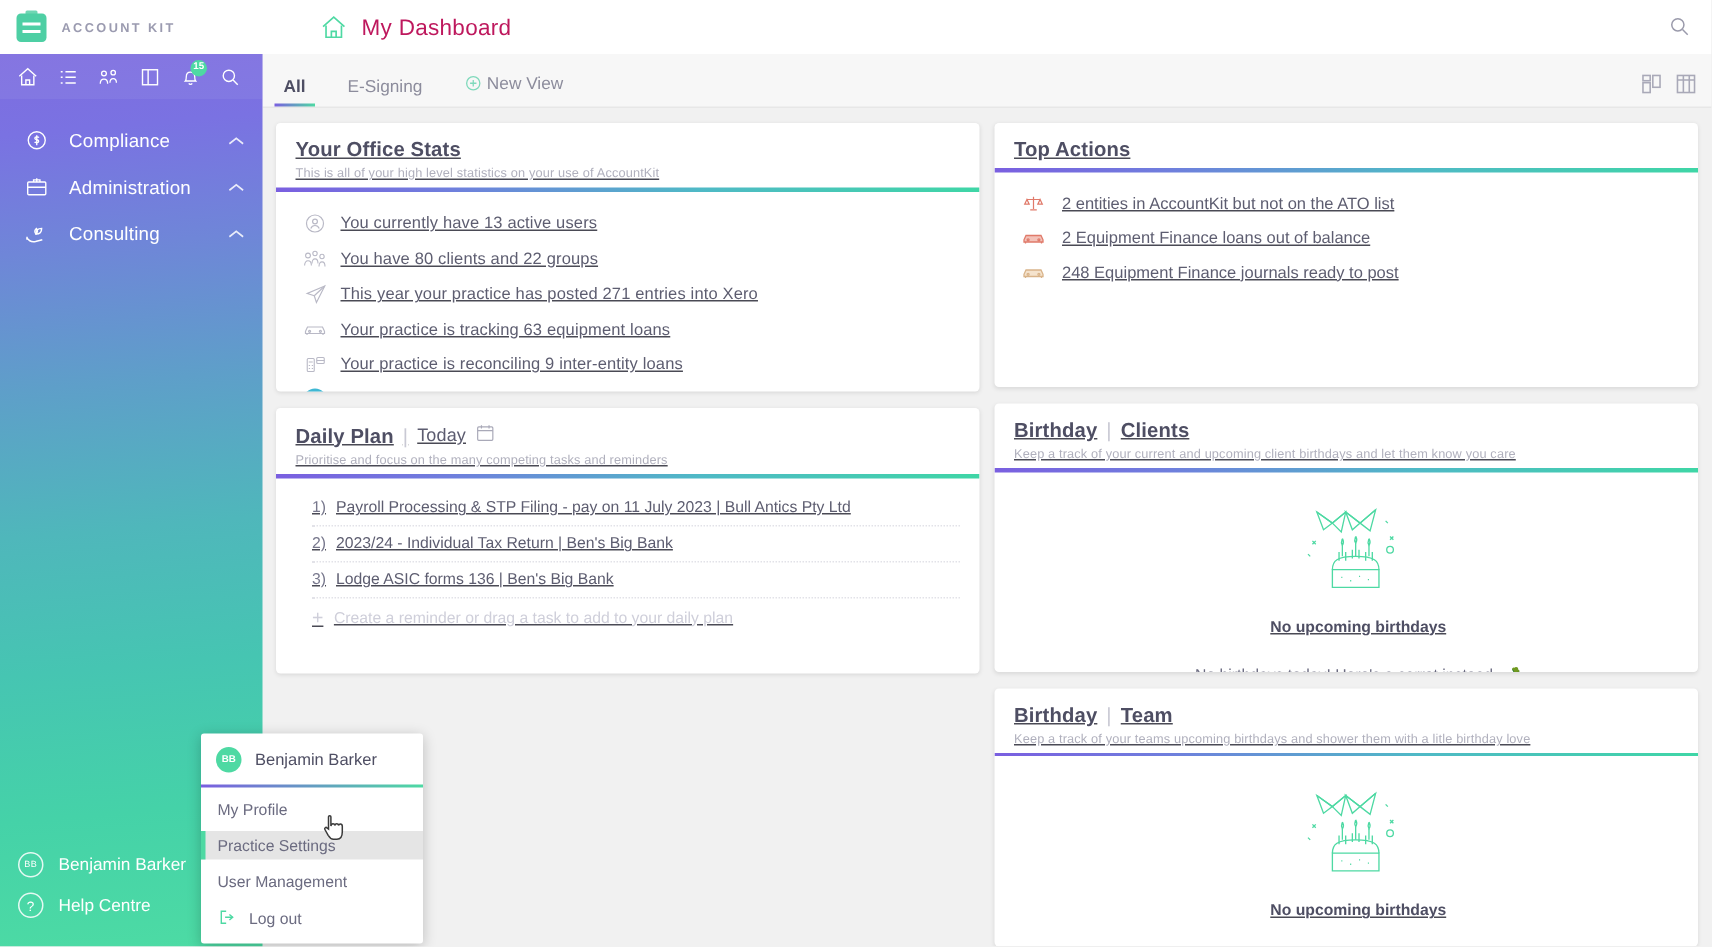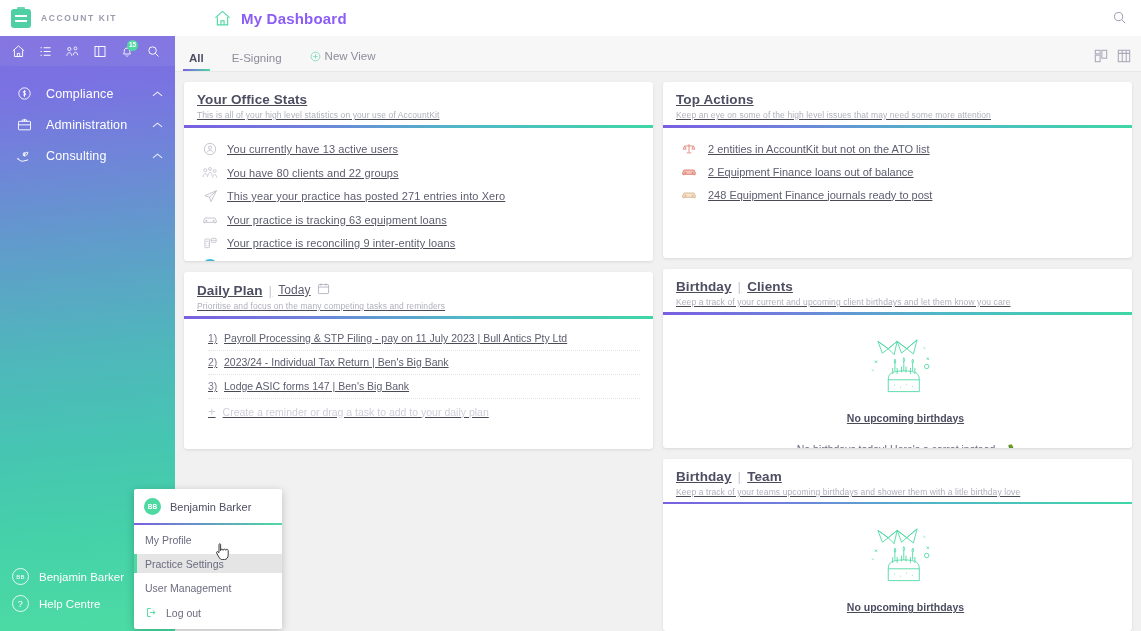--- a/index.html
+++ b/index.html
@@ -24,21 +24,21 @@
   .brand-mark .clip { position:absolute; left:7px; top:0; width:8px; height:3px; background:#6fd6b3; border-radius:1px;}
   .brand-mark .body { position:absolute; left:1px; top:2px; width:20px; height:19px; background:#4ecfa4; border-radius:3px;}
   .brand-mark .l1 { position:absolute; left:5px; top:8px; width:12px; height:2px; background:#fff;}
   .brand-mark .l2 { position:absolute; left:5px; top:13px; width:12px; height:2px; background:#fff;}
   .brand-text {
     margin-left:9px; font-size:8.5px; letter-spacing:1.6px;
     color:#9b9bb0; font-weight:bold;
   }
   .page-head { display:flex; align-items:center; padding-left:7px; }
   .home-ic { width:19px; height:19px; }
-  .page-title { margin-left:9px; font-size:15px; font-weight:bold; color:#8b5cf6; letter-spacing:.2px;}
+  .page-title { margin-left:9px; font-size:15px; font-weight:normal; color:#be185d; letter-spacing:.2px;}
   .topbar-search { position:absolute; right:14px; top:10px; }
 
   
   .sidebar {
     position:absolute; left:0; top:36px; width:175px; height:595px;
     background:linear-gradient(175deg,#7e6de0 0%, #7a72e2 9%, #6f86d8 22%, #5e9fc9 37%,
                                #4fb7bb 53%, #46c5b2 68%, #45d2a8 84%, #4ddba4 100%);
     overflow:hidden; z-index:20;
   }
   .icon-row {
@@ -425,39 +425,38 @@
           <div class="plan-row">
             <span class="plan-num">1)</span>
             <span>Payroll Processing &amp; STP Filing - pay on 11 July 2023 | Bull Antics Pty Ltd</span>
           </div>
           <div class="plan-row">
             <span class="plan-num">2)</span>
             <span>2023/24 - Individual Tax Return | Ben's Big Bank</span>
           </div>
           <div class="plan-row">
             <span class="plan-num">3)</span>
-            <span>Lodge ASIC forms 147 | Ben's Big Bank</span>
+            <span>Lodge ASIC forms 136 | Ben's Big Bank</span>
           </div>
           <div class="plan-add">
             <span class="pl">+</span>
             <span>Create a reminder or drag a task to add to your daily plan</span>
           </div>
         </div>
       </div>
 
     </div>
 
     <div class="col">
 
       <div class="card" style="height:179px;">
         <div class="card-head">
           <div class="card-title">
               <span>Top Actions</span>
             </div>
-          <div class="card-sub">Keep an eye on some of the high level issues that may need some more attention</div>
         </div>
         <div class="accent"></div>
         <div class="card-body">
 
           <div class="action-row">
             <span class="stat-ic">
               <svg width="16" height="15" viewBox="0 0 24 24" fill="none" stroke="#e07a6a" stroke-width="1.3">
                 <path d="M12 5v13"></path>
                   <path d="M5 8h14"></path>
                   <path d="M8.5 19h7"></path>

